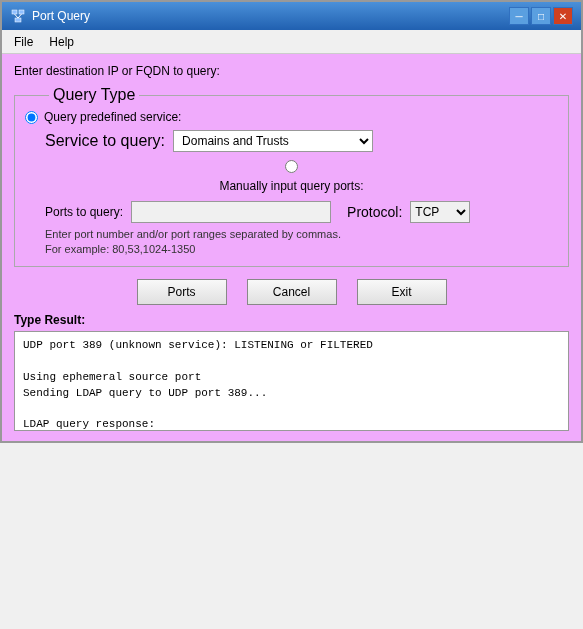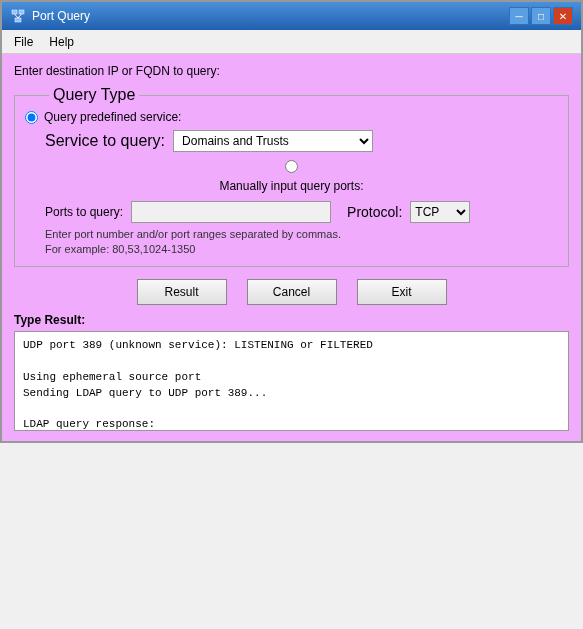--- a/index.html
+++ b/index.html
@@ -292,21 +292,21 @@
         </select>
       </div>
 
       <div class="hint-text">
         <span>Enter port number and/or port ranges separated by commas.</span><br>
         <span>For example: 80,53,1024-1350</span>
       </div>
     </fieldset>
 
     <div class="button-row">
-      <button class="btn">Result</button>
+      <button class="btn">Ports</button>
       <button class="btn">Cancel</button>
       <button class="btn">Exit</button>
     </div>
 
     <div class="result-section">
       <div class="result-label">Type Result:</div>
       <div class="result-box">UDP port 389 (unknown service): LISTENING or FILTERED
 
 Using ephemeral source port
 Sending LDAP query to UDP port 389...

